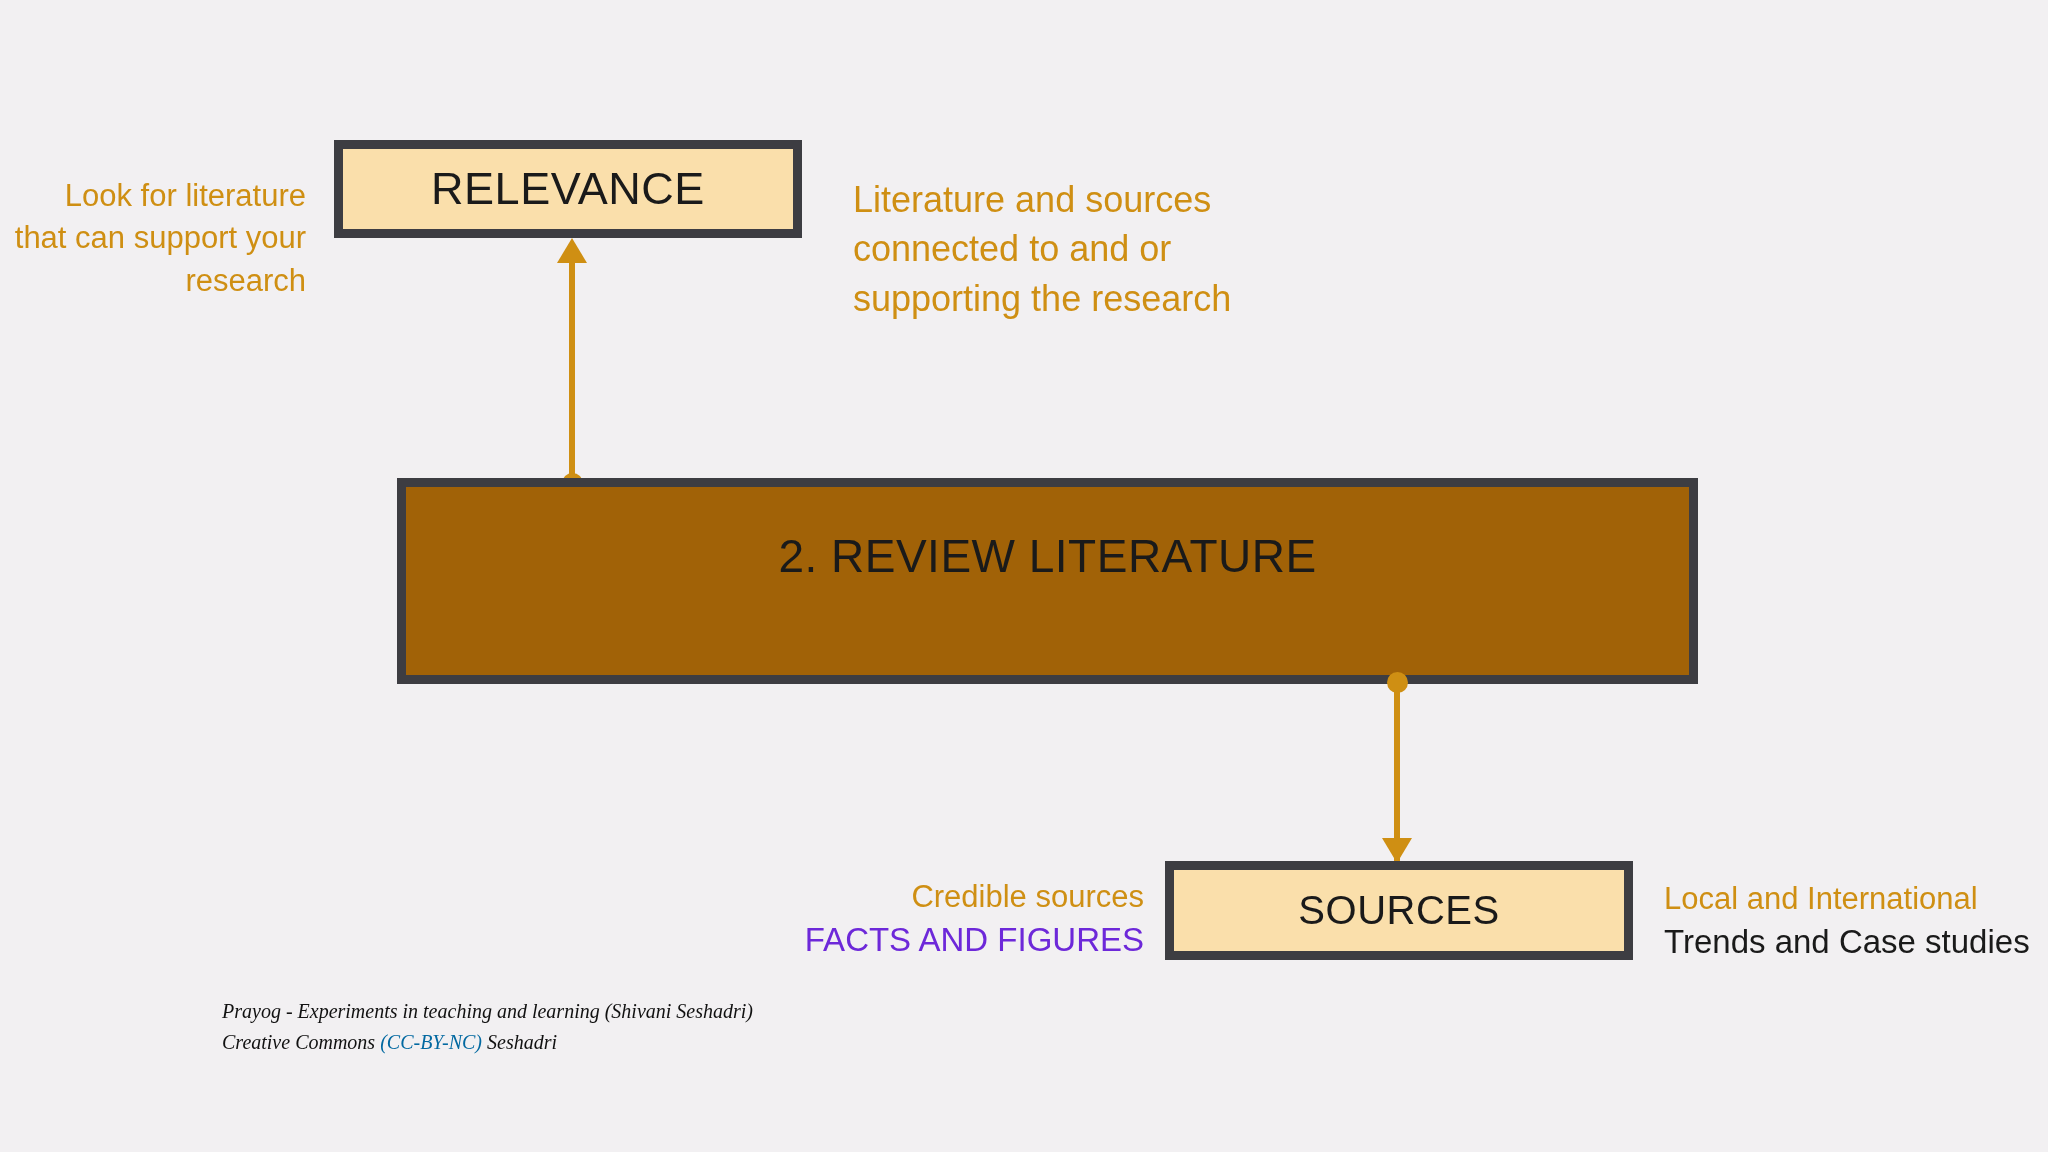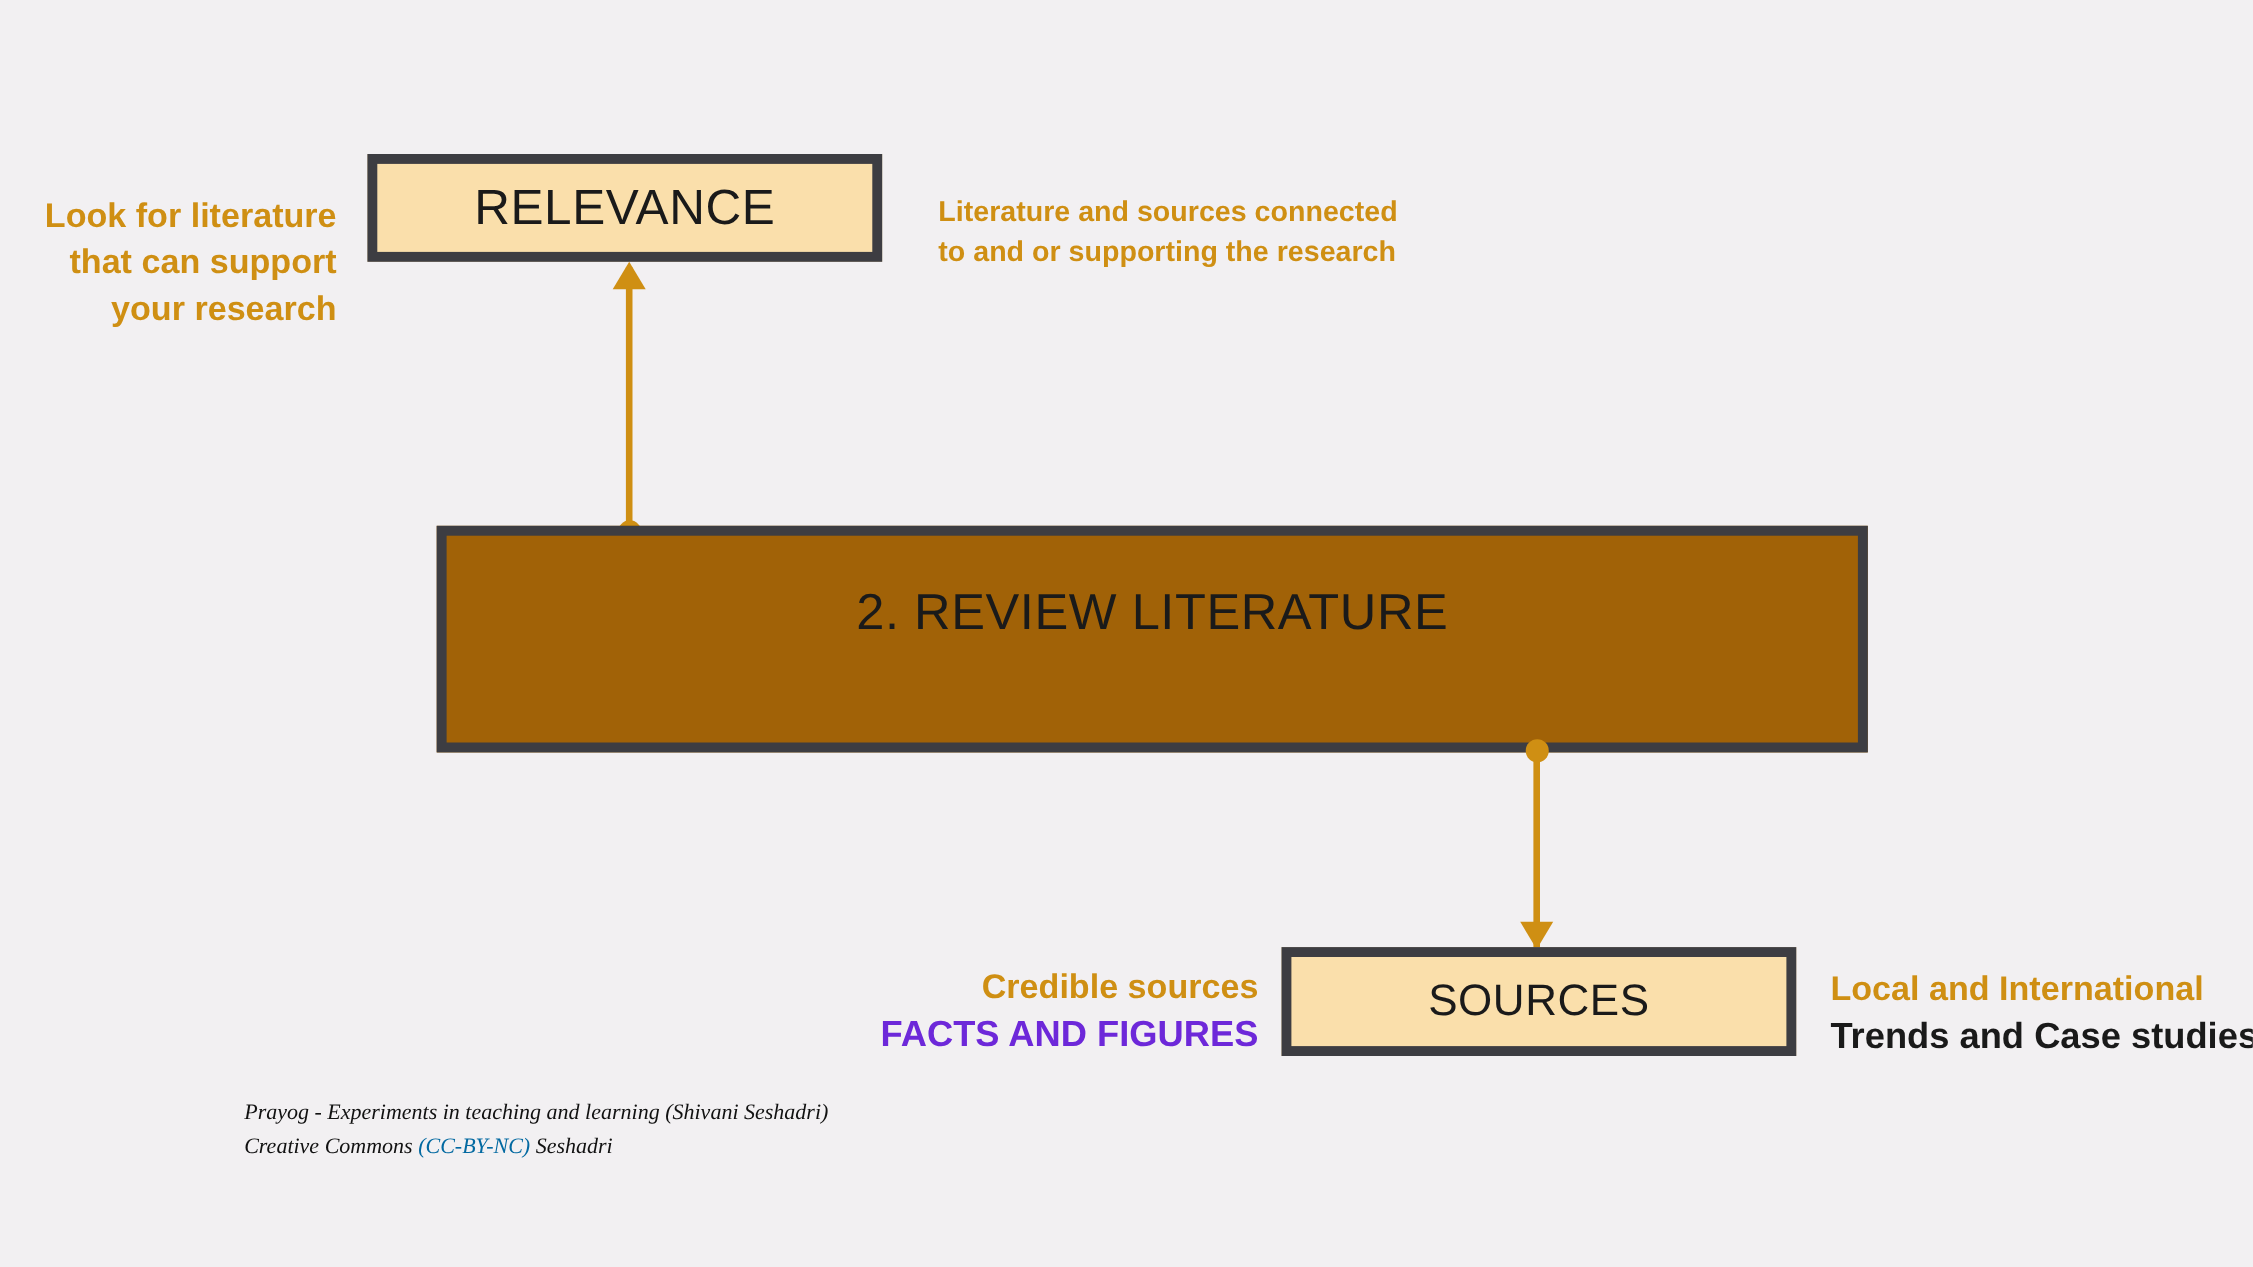--- a/index.html
+++ b/index.html
@@ -127,41 +127,41 @@
   #conn-sources-arrow {
     left: 1382px;
     top: 838px;
   }
 
   
   .annot {
     position: absolute;
     line-height: 1.35;
     font-size: 31px;
-    font-weight: 700;
+    font-weight: 400;
   }
   .annot.orange { color: #cf8f13; }
 
   #annot-relevance-left {
     left: 10px;
     top: 175px;
     width: 296px;
     text-align: right;
     color: #cf8f13;
     font-size: 31px;
     line-height: 1.37;
   }
 
   #annot-relevance-right {
     left: 853px;
     top: 175px;
     width: 420px;
     text-align: left;
     color: #cf8f13;
-    font-size: 26px;
+    font-size: 36px;
     line-height: 1.37;
   }
 
   #annot-sources-left {
     left: 692px;
     top: 876px;
     width: 452px;
     text-align: right;
   }
   #annot-sources-left .l1 { color: #cf8f13; font-size: 31px; display: block; }

